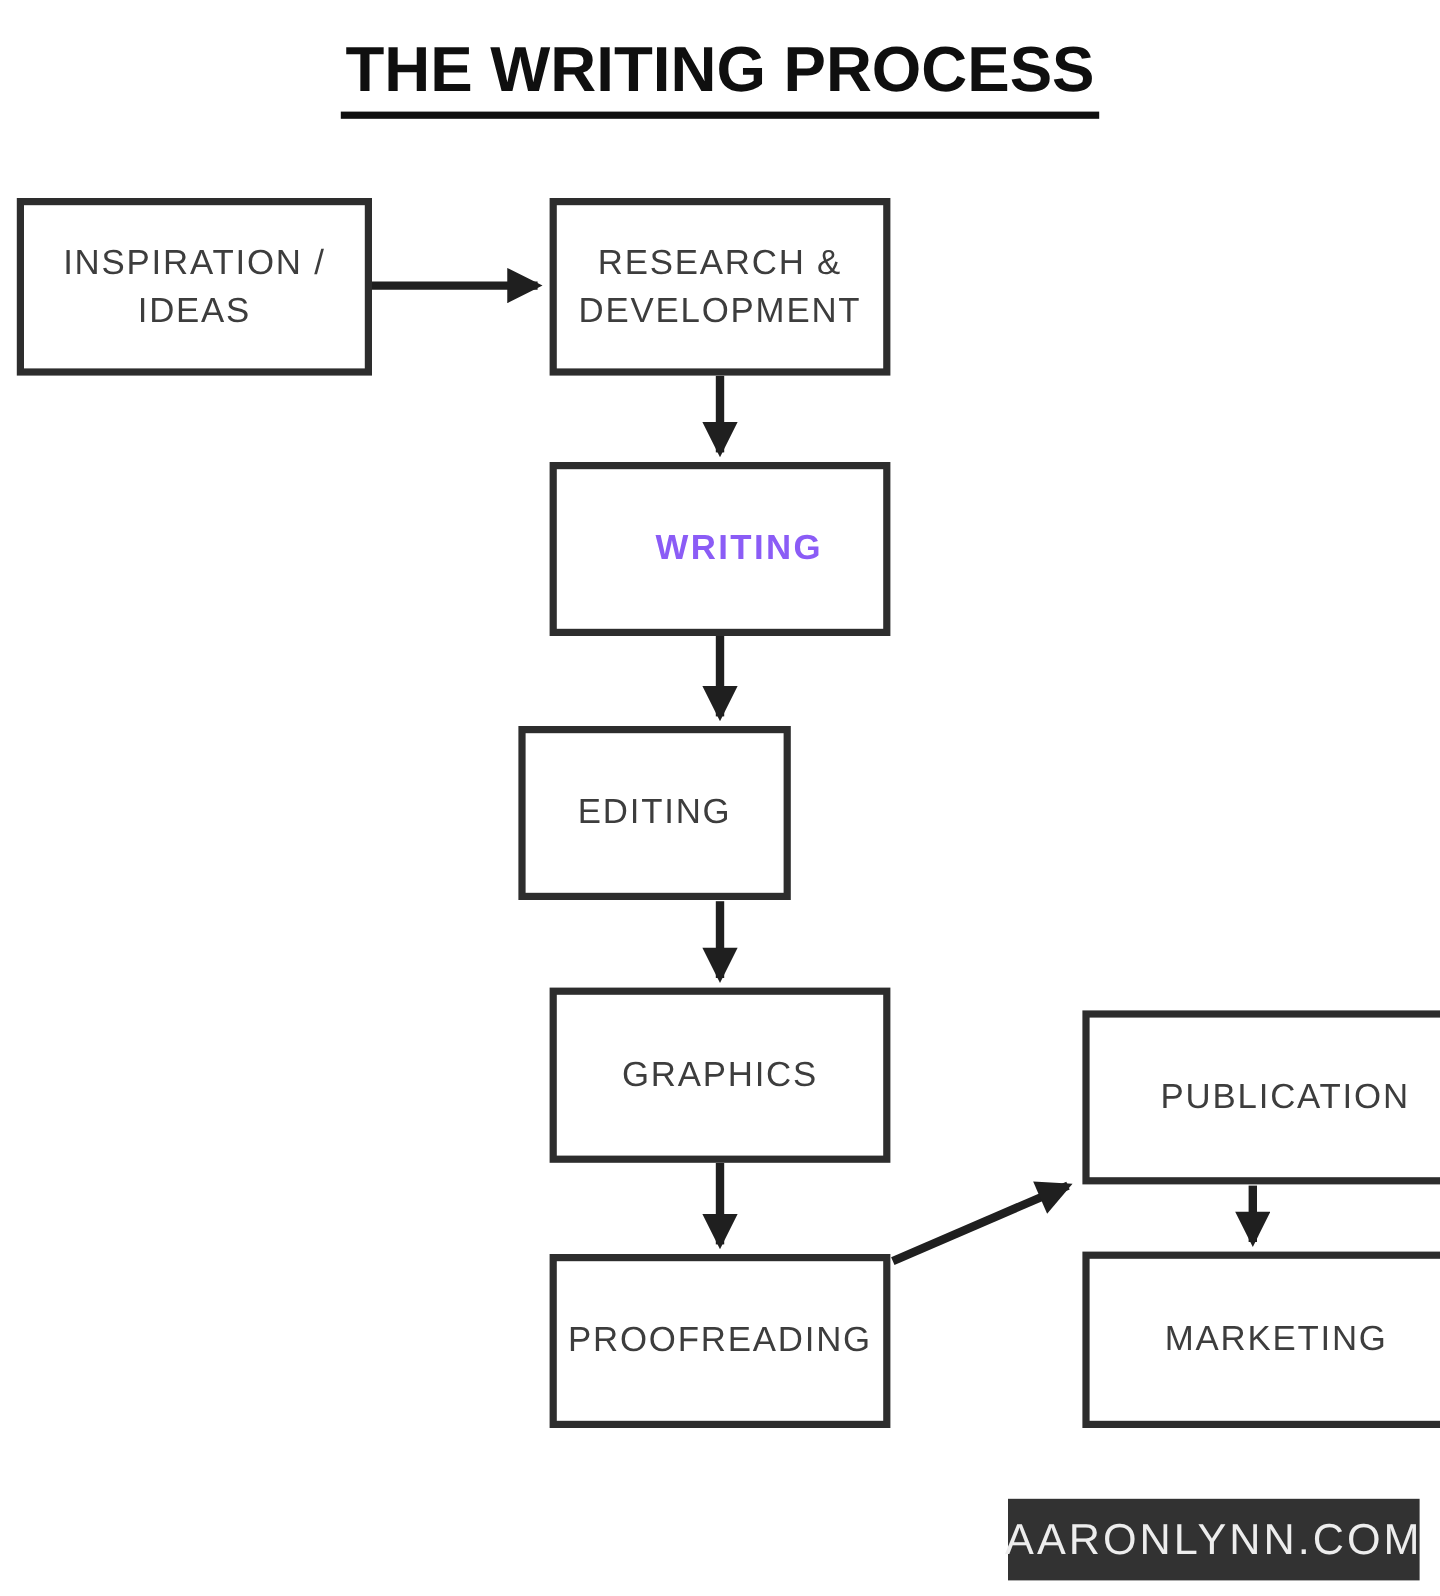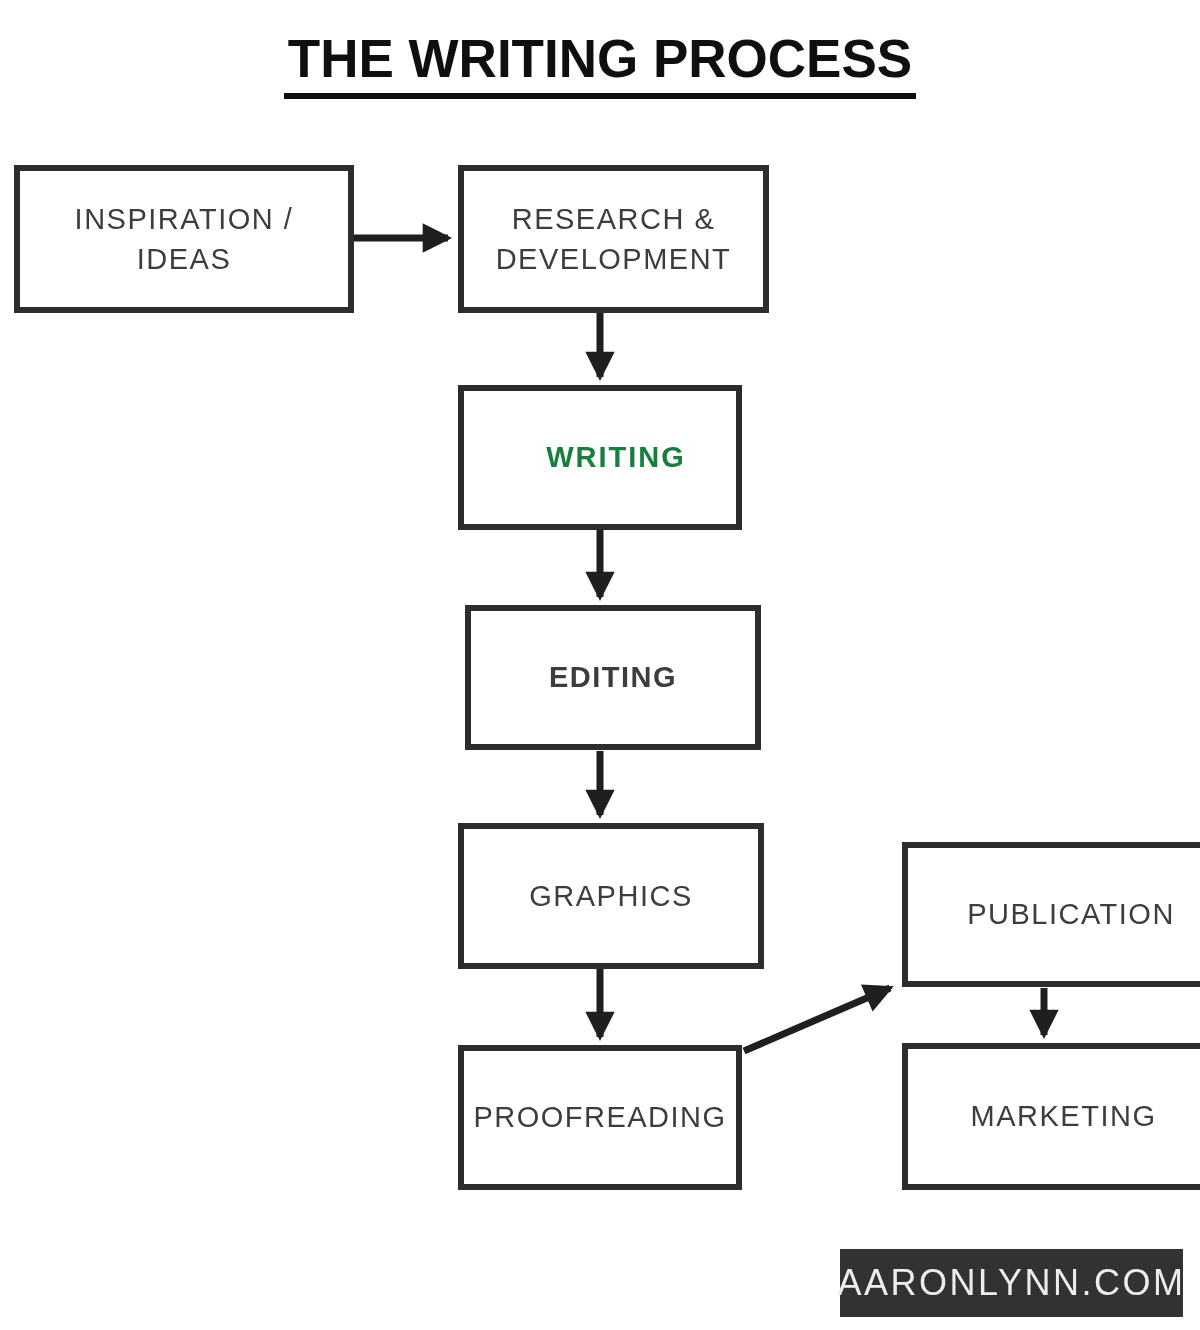--- a/index.html
+++ b/index.html
@@ -58,27 +58,27 @@
     align-items: center;
     justify-content: center;
     text-align: center;
     color: var(--box-text);
     font-size: 29px;
     font-weight: 300;
     letter-spacing: 1.5px;
     line-height: 1.38;
     padding: 0 8px;
   }
-  .node.bold { font-weight: 700; letter-spacing: 2px; color: #15803d; padding-left: 40px; }
+  .node.bold { font-weight: 700; letter-spacing: 2px; color: #8b5cf6; padding-left: 40px; }
 
-  .n-inspiration  { left: 14px;  top: 165px;  width: 340px; height: 148px; }
-  .n-research     { left: 458px; top: 165px;  width: 311px; height: 148px; }
+  .n-inspiration  { left: 14px;  top: 165px;  width: 296px; height: 148px; }
+  .n-research     { left: 458px; top: 165px;  width: 284px; height: 148px; }
   .n-writing      { left: 458px; top: 385px;  width: 284px; height: 145px; }
-  .n-editing      { left: 465px; top: 605px;  width: 296px; height: 145px; font-weight: bold; }
-  .n-graphics     { left: 458px; top: 823px;  width: 306px; height: 146px; }
+  .n-editing      { left: 432px; top: 605px;  width: 227px; height: 145px; }
+  .n-graphics     { left: 458px; top: 823px;  width: 284px; height: 146px; }
   .n-proofreading { left: 458px; top: 1045px; width: 284px; height: 145px; }
   .n-publication  { left: 902px; top: 842px;  width: 338px; height: 145px; }
   .n-marketing    { left: 902px; top: 1043px; width: 323px; height: 147px; }
 
   .badge {
     position: absolute;
     left: 840px;
     top: 1249px;
     width: 343px;
     height: 68px;

